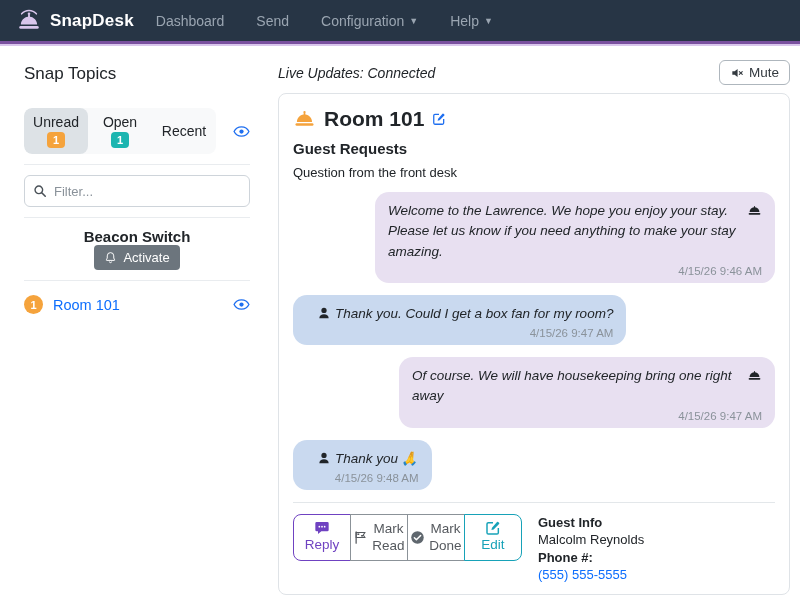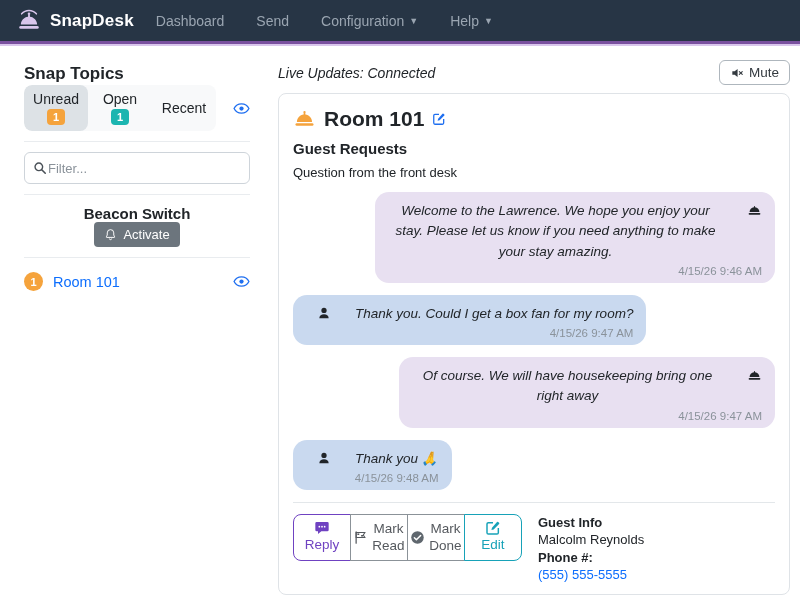--- a/index.html
+++ b/index.html
@@ -14,34 +14,34 @@
   .nav-link { color:#9aa5b1; font-size:14px; text-decoration:none; display:flex; align-items:center; gap:5px; cursor:pointer; }
   .caret { font-size:9px; color:#9aa5b1; }
   .accent-stripe { height:5px; background:#7a519f; border-bottom:2px solid #d9c6ec; }
 
   
   .layout { display:flex; padding:14px 10px 0 24px; gap:28px; }
   .sidebar { width:226px; flex-shrink:0; }
   .main { flex:1; min-width:0; }
 
   
-  .side-title { font-size:17px; font-weight:bold; margin:4px 0 1px; }
+  .side-title { font-size:17px; font-weight:normal; margin:4px 0 24px; }
   .tabs-row { display:flex; align-items:center; }
   .tab-group { display:flex; background:#f8f9fa; border-radius:8px; overflow:hidden; }
   .tab { width:64px; min-height:46px; display:flex; flex-direction:column; align-items:center; justify-content:center; gap:2px; cursor:pointer; }
   .tab-label { font-size:14px; color:#212529; }
   .tab.active { background:#dde2e6; border-radius:8px; }
   .badge-sq { color:#fff; font-size:11px; font-weight:bold; padding:2px 6px; border-radius:4px; line-height:1.1; }
   .badge-orange { background:#f5a33c; }
   .badge-teal  { background:#1cb5b0; }
   .eye-btn { margin-left:auto; cursor:pointer; display:flex; align-items:center; }
   .sep { border:none; border-top:1px solid #e9ecef; margin:10px 0; }
 
   .filter-wrap { display:flex; align-items:center; border:1px solid #ced4da; border-radius:6px; height:32px; padding:0 8px; background:#fff; }
-  .filter-wrap input { border:none; outline:none; font-size:13px; margin-left:1px; width:100%; color:#701a75; font-family:inherit; }
+  .filter-wrap input { border:none; outline:none; font-size:13px; margin-left:7px; width:100%; color:#701a75; font-family:inherit; }
   .filter-wrap input::placeholder { color:#8a929a; }
 
   .beacon-row { display:flex; align-items:center; justify-content:space-between; margin:4px 0;flex-direction:column; }
   .beacon-title { font-size:15px; font-weight:bold; }
   .activate-btn { background:#6c757d; color:#fff; border:none; border-radius:4px; font-size:13px;
     padding:5px 10px; display:flex; align-items:center; gap:6px; cursor:pointer; font-family:inherit; }
 
   .topic-row { display:flex; align-items:center; gap:10px; margin-top:6px; padding:4px 0; }
   .badge-circle { background:#f5a33c; color:#fff; width:19px; height:19px; border-radius:50%;
     font-size:11px; font-weight:bold; display:flex; align-items:center; justify-content:center; }
@@ -57,21 +57,21 @@
   .room-head { display:flex; align-items:center; gap:8px; }
   .room-title { font-size:21px; font-weight:bold; }
   .edit-link { cursor:pointer; display:flex; align-items:center; }
   .room-sub { font-size:15px; font-weight:bold; margin-top:9px; }
   .room-desc { font-size:13px; margin-top:8px; }
 
   .messages { display:flex; flex-direction:column; gap:12px; margin-top:12px; }
   .msg { border-radius:14px; padding:9px 13px 6px; max-width:78%; }
   .msg.staff { align-self:flex-end; background:#e8e0f1; }
   .msg.guest { align-self:flex-start; background:#c9d9ef;padding-left:24px; }
-  .msg-body { display:flex; gap:24px; align-items:flex-start;text-align:center; }
+  .msg-body { display:flex; gap:4px; align-items:flex-start; }
   .msg-text { font-size:13.5px; font-style:italic; line-height:1.5; }
   .msg-time { font-size:11.5px; color:#8a929a; text-align:right; margin-top:3px; }
   .msg-icon { flex-shrink:0; margin-top:2px; }
 
   .card-footer { display:flex; align-items:flex-start; gap:16px; border-top:1px solid #e3e7ea; margin-top:12px; padding-top:11px; }
   .btn-group { display:flex; }
   .act-btn { background:#fff; width:58px; min-height:47px; font-size:13.5px; line-height:1.3; cursor:pointer;
     display:flex; flex-direction:column; align-items:center; justify-content:center; padding:4px 5px; font-family:inherit; }
   .act-btn .top-line { display:flex; align-items:center; gap:4px; }
   .btn-reply { border:1px solid #6f42c1; color:#6f42c1; border-radius:8px 0 0 8px; }

